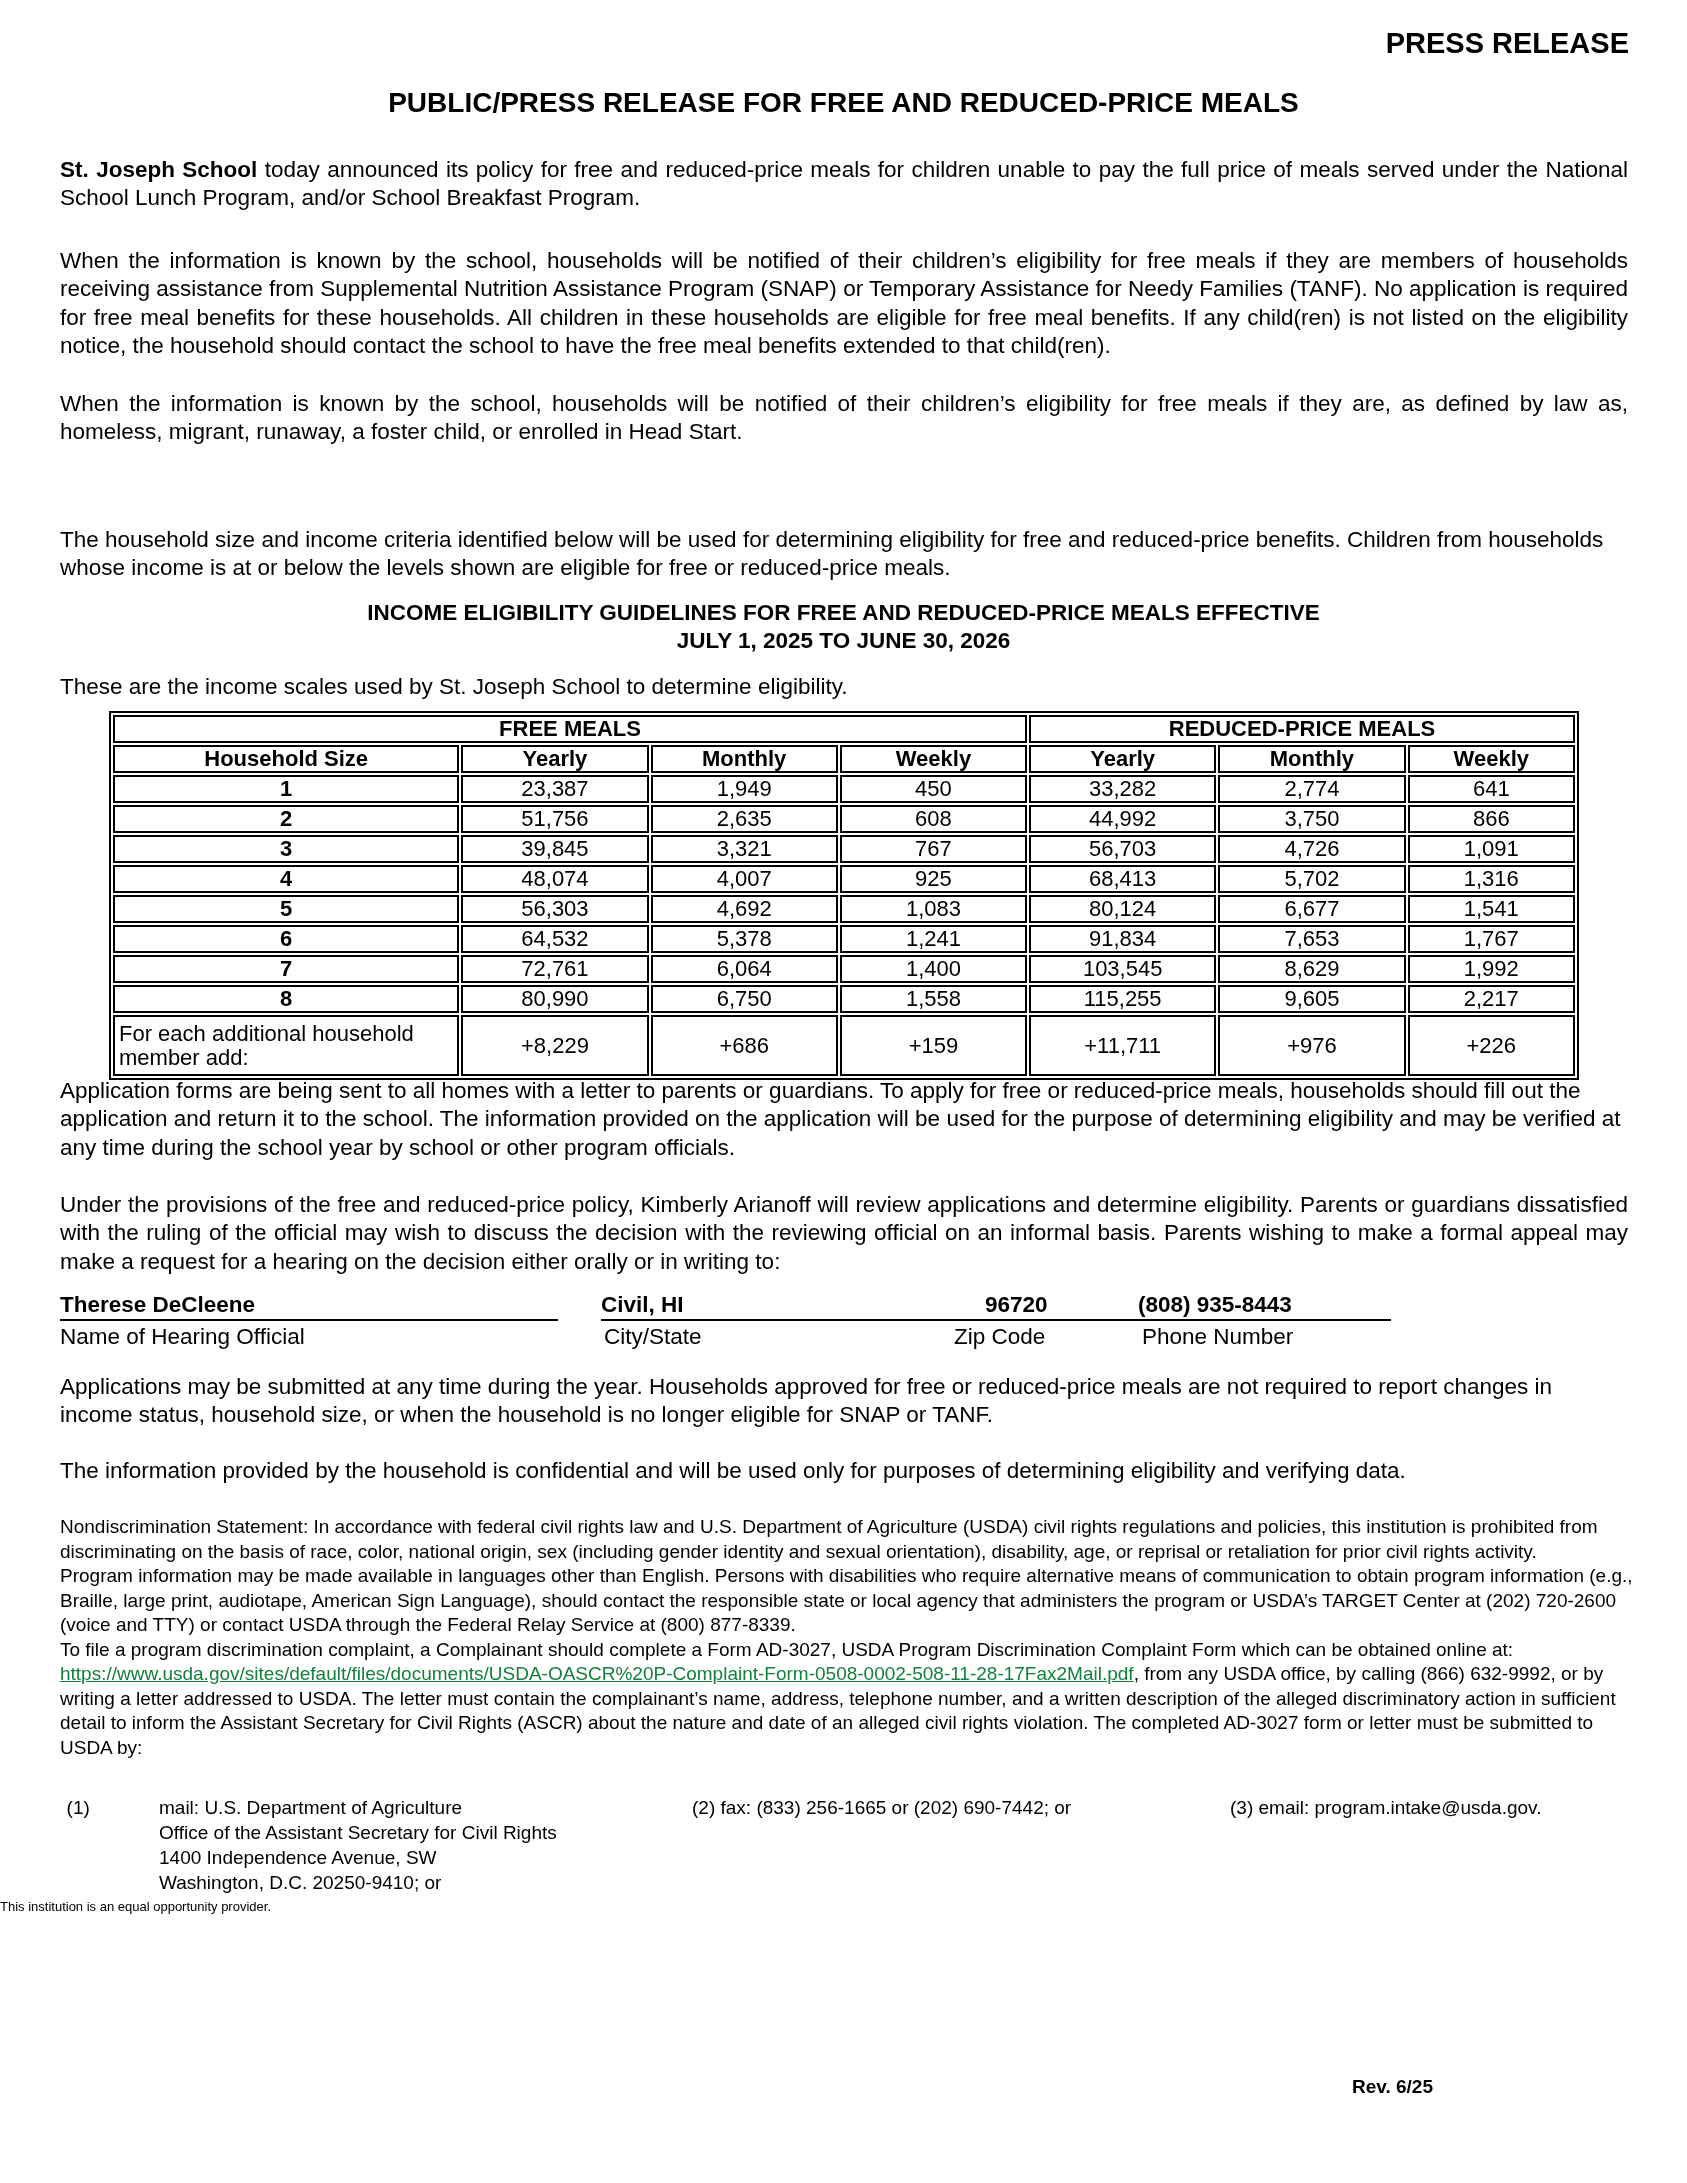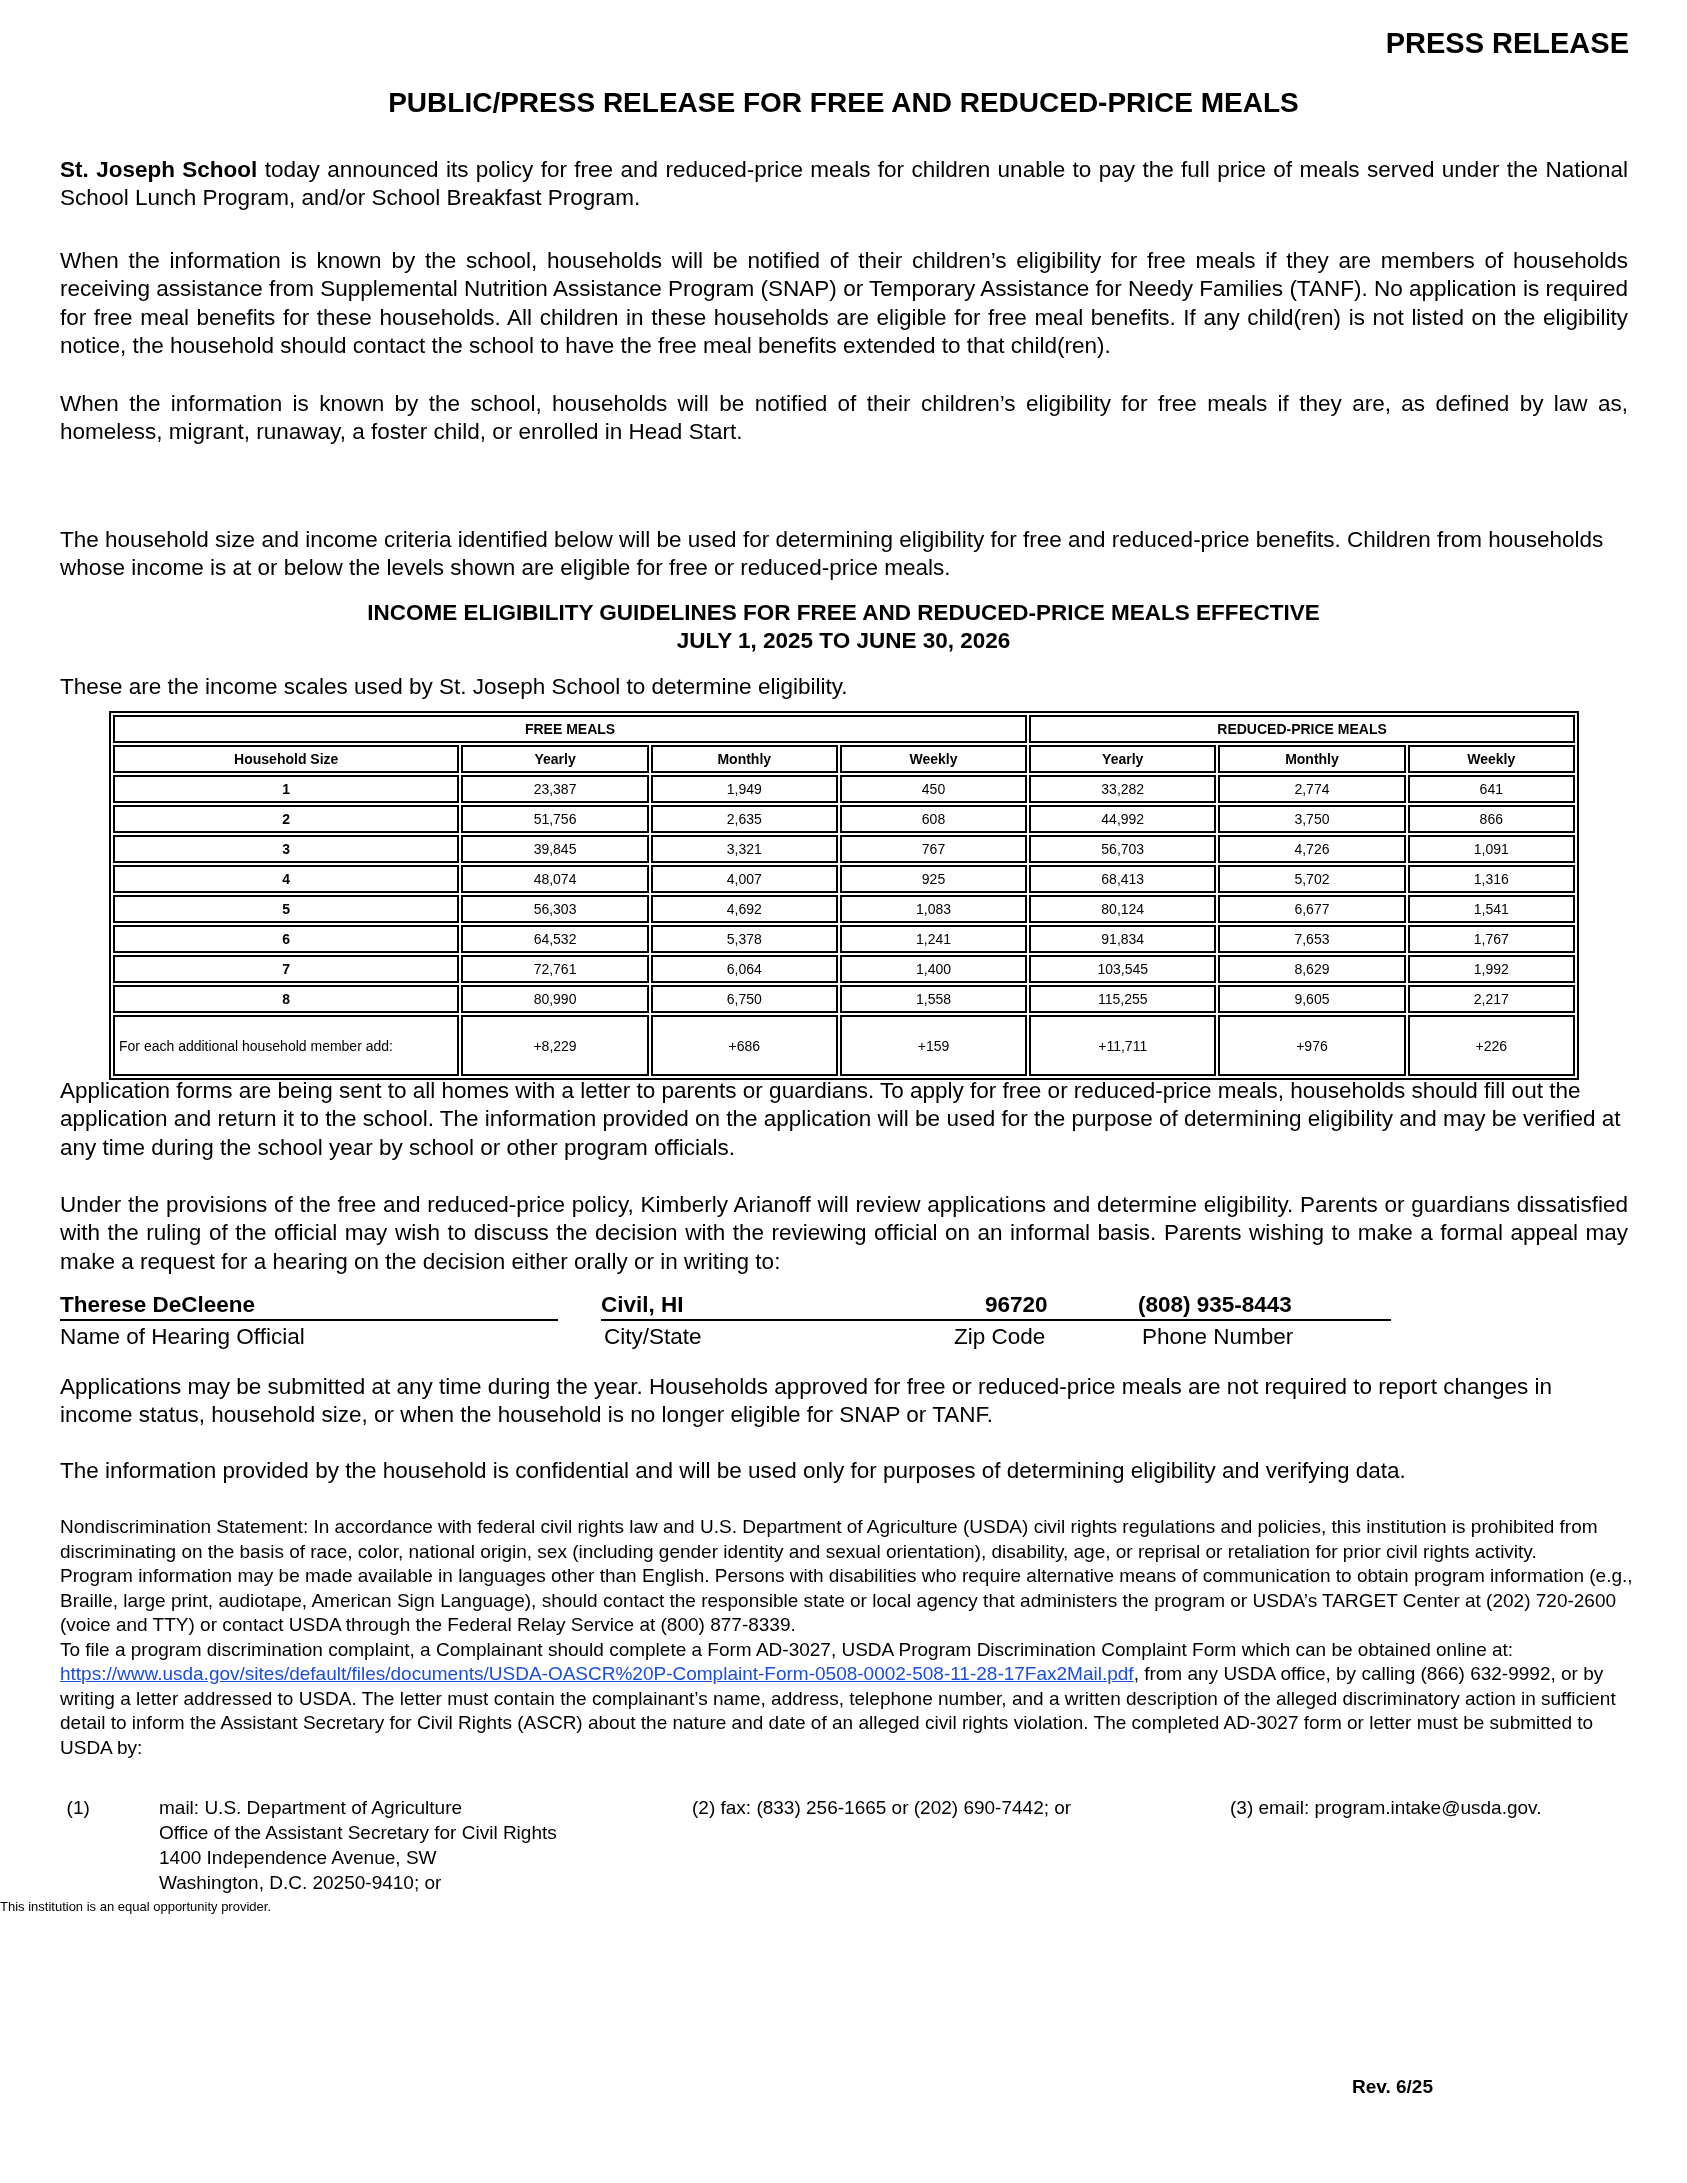--- a/index.html
+++ b/index.html
@@ -12,40 +12,40 @@
   .justify { text-align: justify; text-align-last: left; }
   .p1 { top: 156px; }
   .p2 { top: 247px; }
   .p3 { top: 390px; }
   .p4 { top: 476px; }
   .p5 { top: 526px; }
   .guide-title { position: absolute; left: 0; width: 1687px; top: 599px; text-align: center; font-weight: bold; font-size: 22.5px; line-height: 28.4px; }
   .p6 { top: 673px; }
 
   .tbl-wrap { position: absolute; left: 109px; top: 711px; width: 1470px; }
-  table.income { border-collapse: separate; border-spacing: 2.6px; border: 2px double #000; width: 100%; font-size: 14px; }
+  table.income { border-collapse: separate; border-spacing: 2.6px; border: 2px double #000; width: 100%; font-size: 22px; }
   table.income td, table.income th { border: 2px double #000; text-align: center; padding: 0; height: 24px; line-height: 24px; }
   table.income th { font-weight: bold; }
   table.income td.size { font-weight: bold; }
   table.income td.addl { text-align: left; font-weight: normal; line-height: 24px; height: 57px; padding-left: 4px; }
   table.income tr.addl-row td { height: 57px; }
 
   .p7 { top: 1077px; }
   .p8 { top: 1191px; }
   .hearing { position: absolute; left: 60px; top: 1292px; width: 1389px; height: 60px; font-size: 22.5px; }
   .hearing .val { position: absolute; top: 0; font-weight: bold; }
   .hearing .lbl { position: absolute; top: 32px; }
   .hearing .line1 { position: absolute; left: 0; top: 26.5px; width: 498px; border-top: 2.6px solid #000; }
   .hearing .line2 { position: absolute; left: 541px; top: 26.5px; width: 790px; border-top: 2.6px solid #000; }
   .p9 { top: 1373px; }
   .p10 { top: 1457px; }
 
   .small { position: absolute; left: 60px; width: 1588px; font-size: 19px; line-height: 24.5px; }
   .nd { top: 1515px; }
-  a.link { color: #1d4ed8; text-decoration: underline; }
+  a.link { color: #15803d; text-decoration: underline; }
   .methods { position: absolute; left: 60px; top: 1795px; width: 1588px; font-size: 19px; line-height: 25px; }
   .methods .num1 { position: absolute; left: 6.6px; top: 0; }
   .methods .mail { position: absolute; left: 99px; top: 0; }
   .methods .fax { position: absolute; left: 632px; top: 0; }
   .methods .email { position: absolute; left: 1170px; top: 0; }
   .equal { position: absolute; left: 0; width: 1470px; top: 1899px; text-align: left; font-size: 13px; }
   .rev { position: absolute; left: 1352px; top: 2076px; font-size: 19px; font-weight: bold; }
 </style>
 </head>
 <body>

